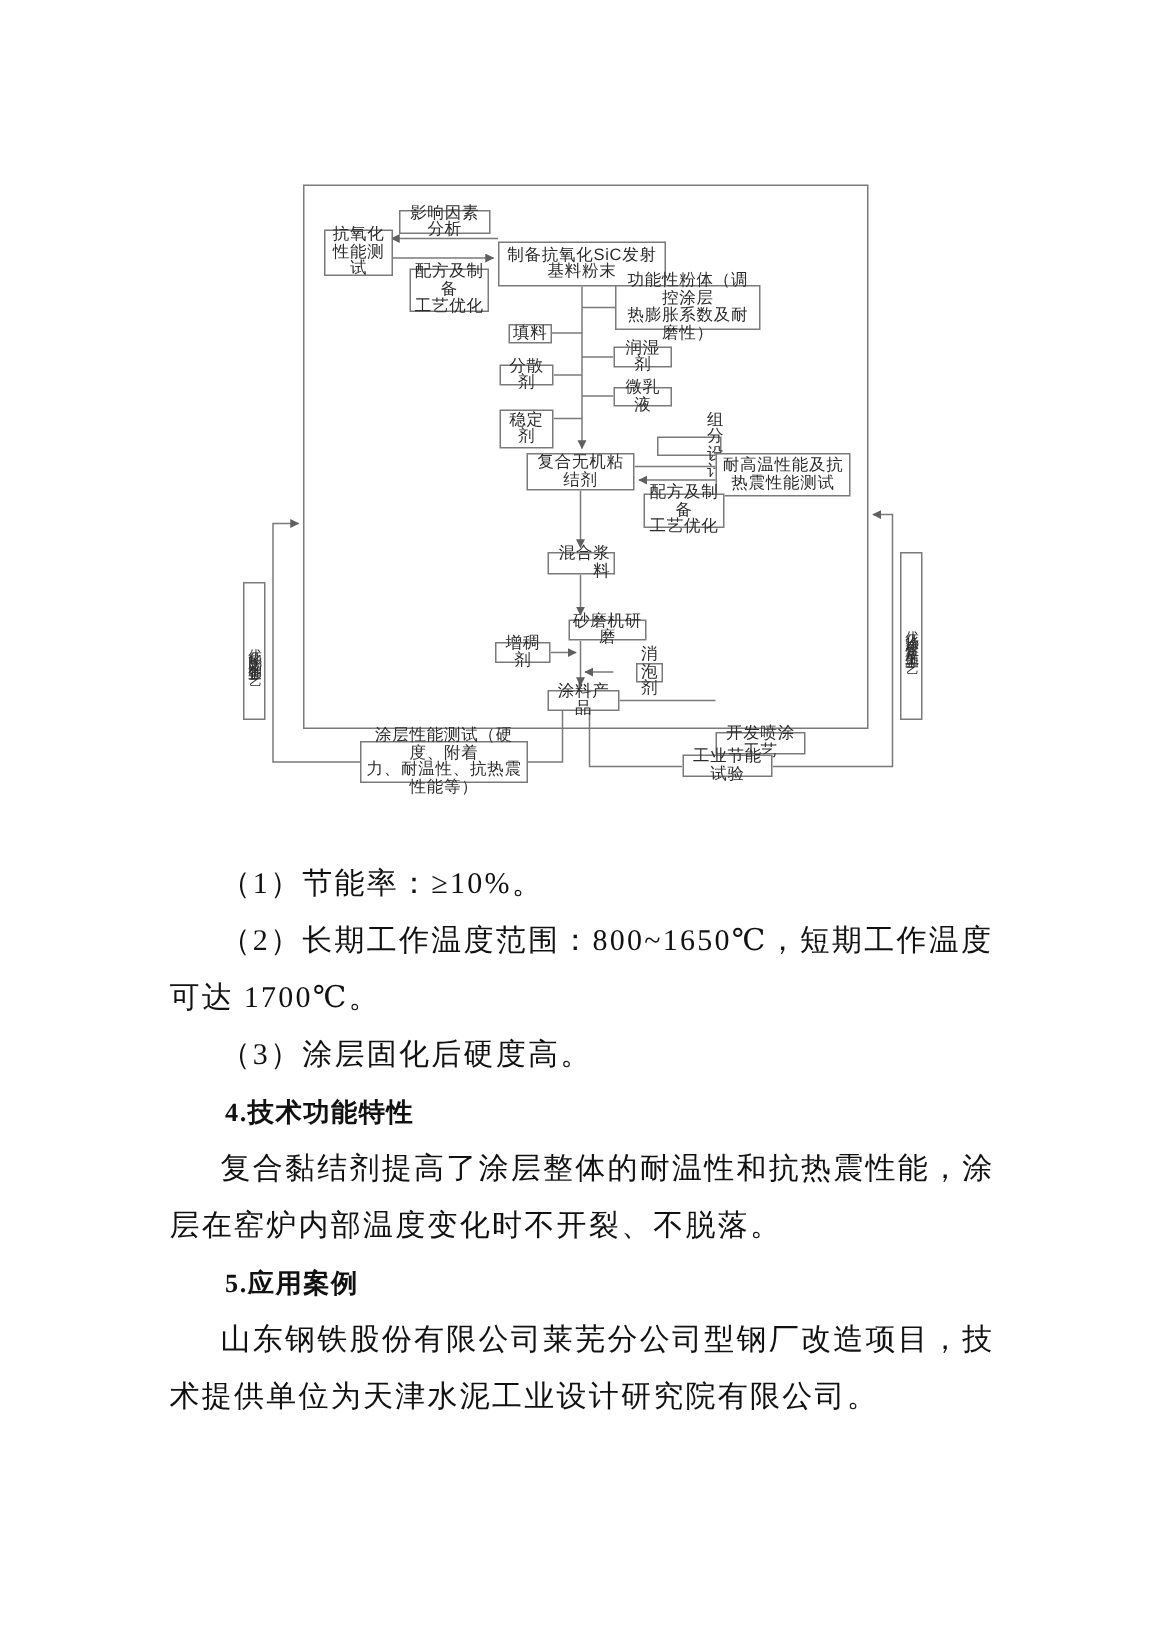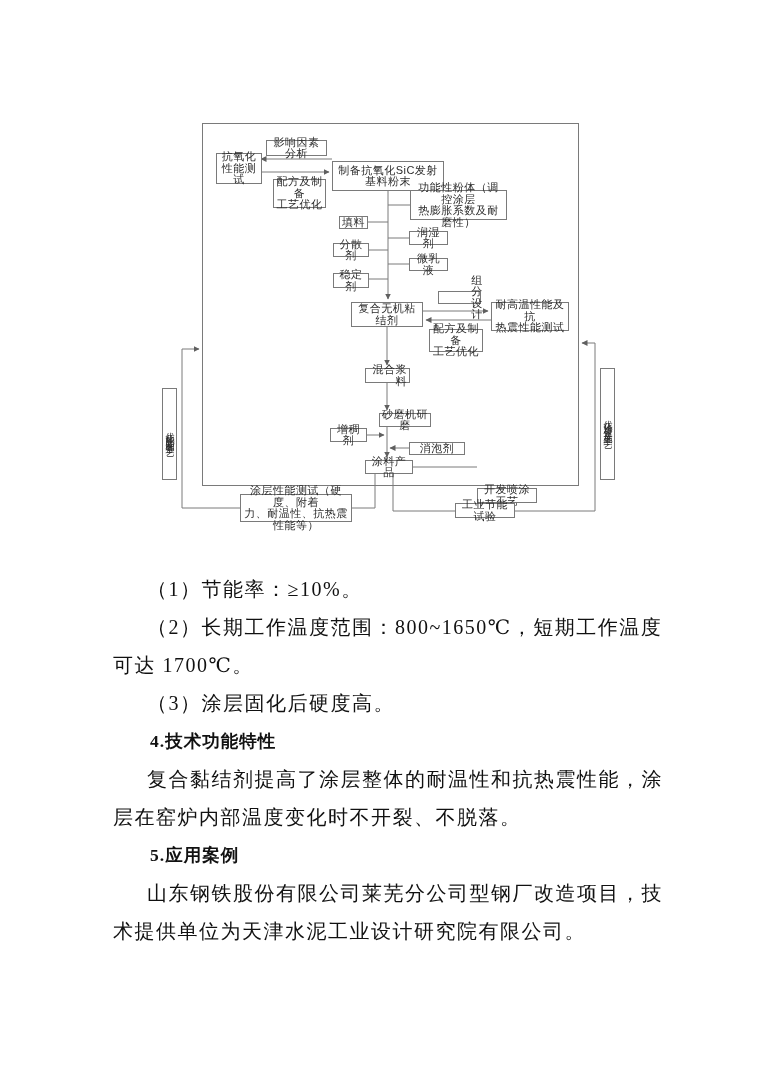--- a/index.html
+++ b/index.html
@@ -64,31 +64,31 @@
 性能测试</div>
   <div class="fbox" style="left:332px;top:161px;width:112px;height:30px;">制备抗氧化SiC发射基料粉末</div>
   <div class="fbox" style="left:273px;top:179px;width:53px;height:29px;">配方及制备
 工艺优化</div>
   <div class="fbox" style="left:410px;top:190px;width:97px;height:30px;">功能性粉体（调控涂层
 热膨胀系数及耐磨性）</div>
   <div class="fbox" style="left:339px;top:216px;width:29px;height:13px;">填料</div>
   <div class="fbox" style="left:409px;top:231px;width:39px;height:14px;">润湿剂</div>
   <div class="fbox" style="left:333px;top:243px;width:36px;height:14px;">分散剂</div>
   <div class="fbox" style="left:409px;top:258px;width:39px;height:13px;">微乳液</div>
-  <div class="fbox" style="left:333px;top:273px;width:36px;height:15px;">稳定剂</div>
+  <div class="fbox" style="left:333px;top:273px;width:36px;height:26px;">稳定剂</div>
   <div class="fbox" style="left:438px;top:291px;width:43px;height:13px;padding-left:37px;">组分设计</div>
   <div class="fbox" style="left:351px;top:302px;width:72px;height:25px;">复合无机粘结剂</div>
-  <div class="fbox" style="left:491px;top:302px;width:78px;height:29px;">耐高温性能及抗
+  <div class="fbox" style="left:477px;top:302px;width:90px;height:29px;">耐高温性能及抗
 热震性能测试</div>
   <div class="fbox" style="left:429px;top:329px;width:54px;height:23px;">配方及制备
 工艺优化</div>
   <div class="fbox" style="left:365px;top:368px;width:45px;height:15px;text-align:right;">混合浆料</div>
   <div class="fbox" style="left:379px;top:413px;width:52px;height:14px;">砂磨机研磨</div>
   <div class="fbox" style="left:330px;top:428px;width:37px;height:14px;">增稠剂</div>
-  <div class="fbox" style="left:409px;top:442px;width:56px;height:13px;">消泡剂</div>
+  <div class="fbox" style="left:424px;top:442px;width:18px;height:13px;">消泡剂</div>
   <div class="fbox" style="left:365px;top:460px;width:48px;height:14px;">涂料产品</div>
   <div class="fbox" style="left:477px;top:460px;width:60px;height:15px;margin-top:28px;">开发喷涂工艺</div>
   <div class="fbox" style="left:240px;top:494px;width:112px;height:28px;">涂层性能测试（硬度、附着
 力、耐温性、抗热震性能等）</div>
   <div class="fbox" style="left:455px;top:503px;width:60px;height:15px;">工业节能试验</div>
   <div class="fbox vert" style="left:162px;top:388px;width:15px;height:92px;">优化配比及制备工艺</div>
   <div class="fbox vert" style="left:600px;top:368px;width:15px;height:112px;">优化涂料生产及施工工艺</div>
 </div>
 
 <div class="doc">

